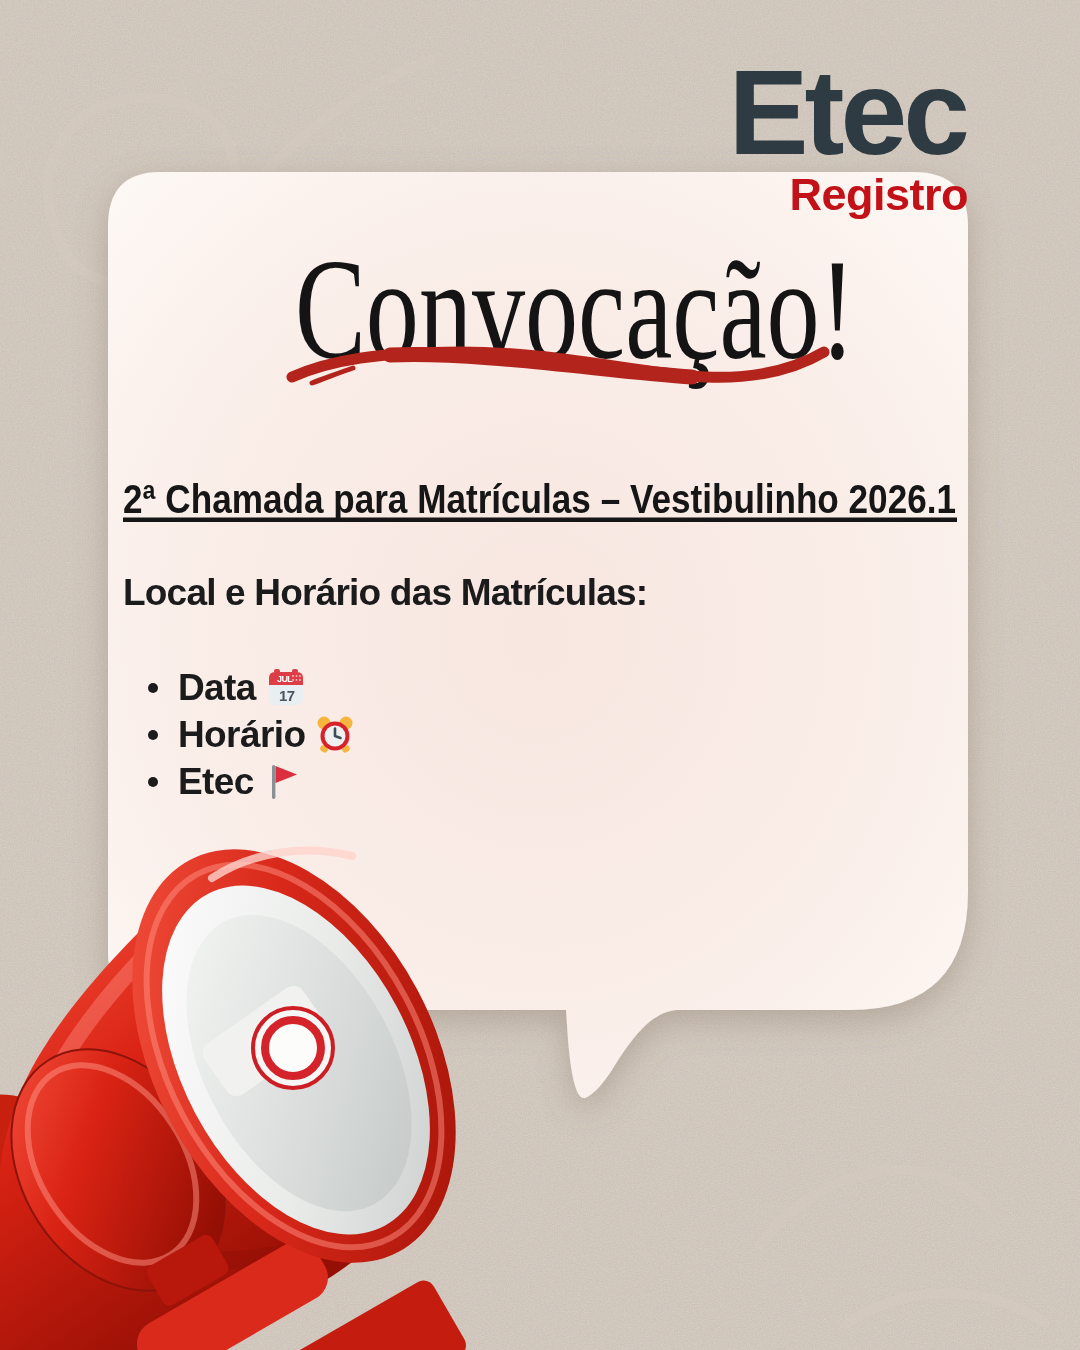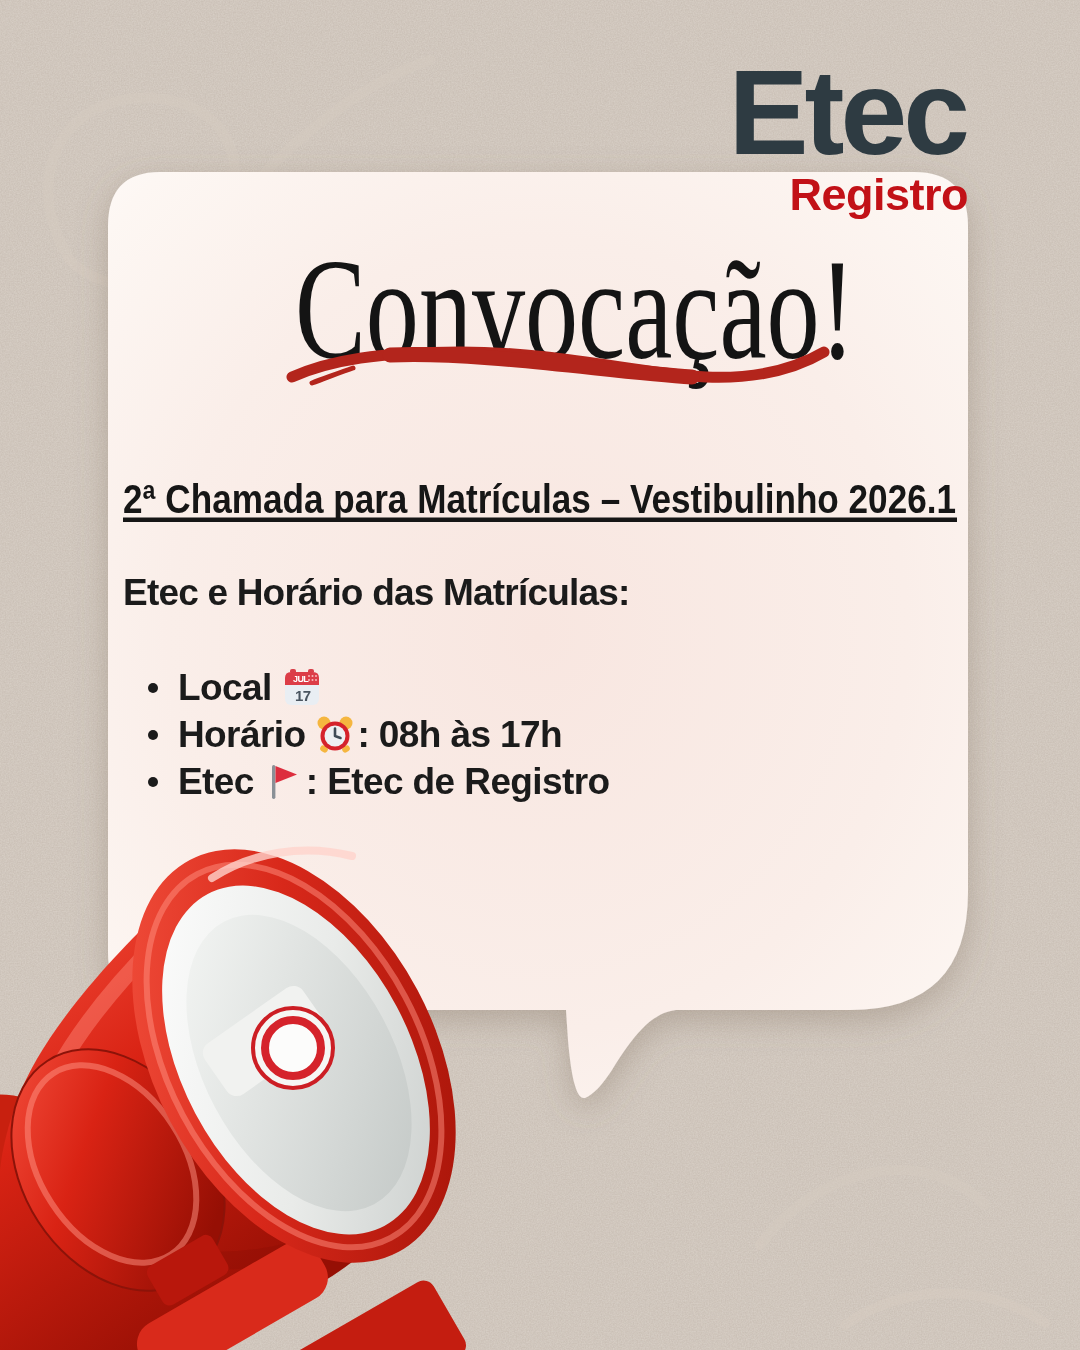--- a/index.html
+++ b/index.html
@@ -77,26 +77,26 @@
     <path stroke-width="5" d="M 312,383 C 326,378 341,372 353,368"></path>
   </g>
 
   <text x="123" y="513" textLength="833" lengthAdjust="spacingAndGlyphs" font-family="Liberation Sans, sans-serif" font-weight="bold" font-size="40" fill="#161616">2ª Chamada para Matrículas – Vestibulinho 2026.1</text>
   <rect x="123" y="517.5" width="834" height="4.5" fill="#161616"></rect>
 </svg>
 
 <div class="logo-brand">Etec</div>
 <div class="logo-unit">Registro</div>
 
-<div class="subheading">Etec e Horário das Matrículas:</div>
+<div class="subheading">Local e Horário das Matrículas:</div>
 
 <ul class="bullets">
   <li class="bullet">
     <span class="dot"></span>
-    <span>Local</span>
+    <span>Data</span>
     <svg class="emoji" viewBox="0 0 40 40">
       <rect x="8" y="1" width="6" height="8" rx="2" fill="#d8404a"></rect>
       <rect x="26" y="1" width="6" height="8" rx="2" fill="#d8404a"></rect>
       <rect x="3" y="4" width="34" height="33" rx="6" fill="#e9eef3"></rect>
       <path d="M 3,17 L 37,17 L 37,10 Q 37,4 31,4 L 9,4 Q 3,4 3,10 Z" fill="#dc3d47"></path>
       <text x="11" y="13.5" font-size="9" font-weight="bold" fill="#ffffff" font-family="Liberation Sans, sans-serif">JUL</text>
       <g fill="#f6b8bc">
         <circle cx="27" cy="8" r="1"></circle>
           <circle cx="30.5" cy="8" r="1"></circle>
           <circle cx="34" cy="8" r="1"></circle>
@@ -112,30 +112,28 @@
     <span>Horário</span>
     <svg class="emoji" viewBox="0 0 40 40">
       <circle cx="9" cy="8" r="6.5" fill="#f5b63f"></circle>
       <circle cx="31" cy="8" r="6.5" fill="#f5b63f"></circle>
       <rect x="5" y="31" width="8" height="6" rx="3" transform="rotate(35 9 34)" fill="#f5b63f"></rect>
       <rect x="27" y="31" width="8" height="6" rx="3" transform="rotate(-35 31 34)" fill="#f5b63f"></rect>
       <circle cx="20" cy="21" r="14.5" fill="#d5222b"></circle>
       <circle cx="20" cy="21" r="10.5" fill="#eef0f2"></circle>
       <path d="M 20,21 L 20,13.5 M 20,21 L 25.5,23" stroke="#3f4b55" stroke-width="2.6" stroke-linecap="round" fill="none"></path>
     </svg>
-    <span>: 08h às 17h</span>
   </li>
   <li class="bullet">
     <span class="dot"></span>
     <span>Etec</span>
     <svg class="emoji" viewBox="0 0 40 40">
       <rect x="8" y="3" width="3.4" height="34" rx="1.7" fill="#8a9096"></rect>
       <path d="M 11.5,4 L 33,12.5 L 11.5,21 Z" fill="#dd2e3e"></path>
     </svg>
-    <span>: Etec de Registro</span>
   </li>
 </ul>
 
 <svg class="mega" viewBox="0 815 530 535" xmlns="http://www.w3.org/2000/svg">
   <defs>
     <linearGradient id="redCone" x1="0" y1="0" x2="0.55" y2="1">
       <stop offset="0%" stop-color="#f65240"></stop>
       <stop offset="45%" stop-color="#d92314"></stop>
       <stop offset="100%" stop-color="#960f04"></stop>
     </linearGradient>

